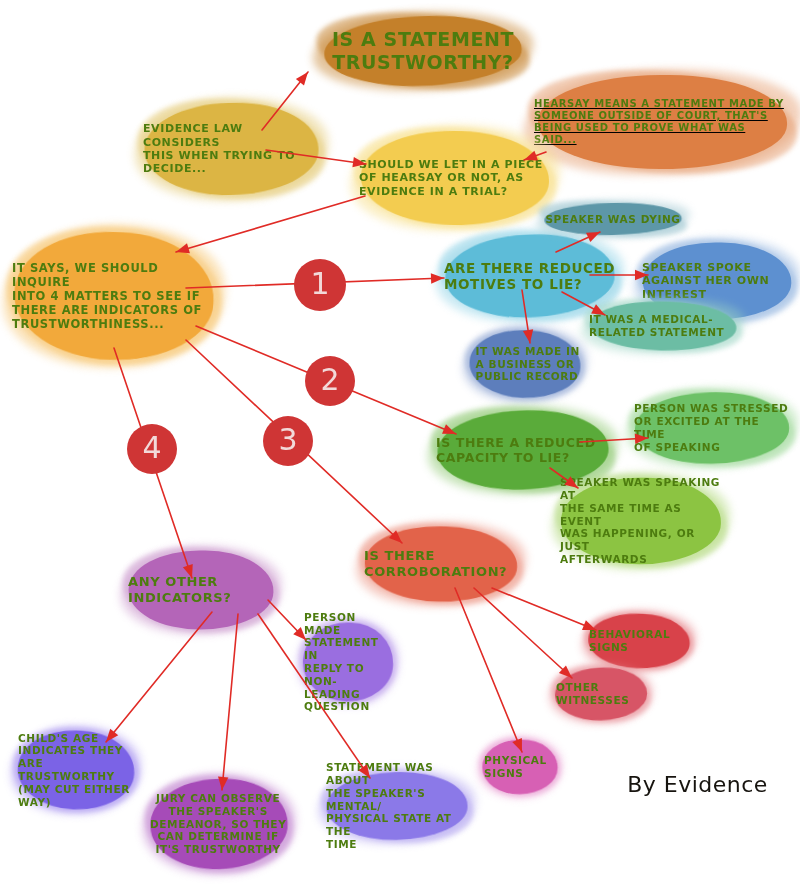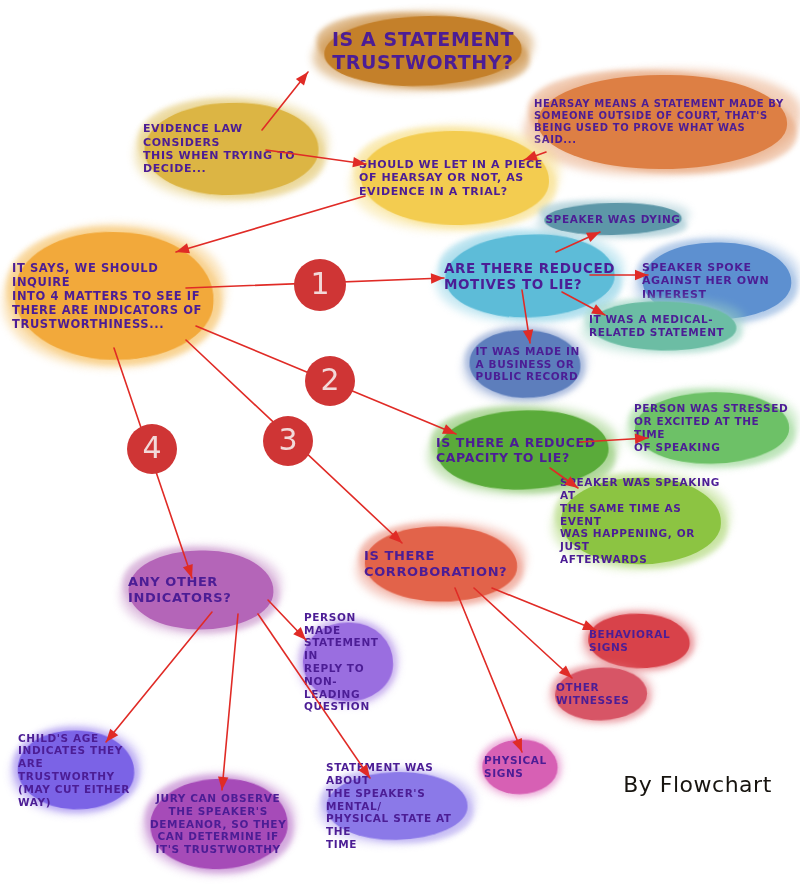--- a/index.html
+++ b/index.html
@@ -49,21 +49,21 @@
   }
   .blob.halo2 {
     transform: scale(1.02) rotate(5deg);
     opacity: 0.5;
     filter: blur(2.5px);
     border-radius: 52% 47% 53% 48% / 47% 52% 48% 53%;
   }
   .btext {
     position: relative;
     z-index: 3;
-    color: #4c1d95;
+    color: #4d7c0f;
     letter-spacing: 0.6px;
     line-height: 1.22;
     font-weight: 600;
     text-transform: uppercase;
     padding: 0 4px;
     white-space: pre-line;
   }
   .num-circle {
     position: absolute;
     border-radius: 50%;
@@ -193,21 +193,21 @@
 Trustworthy?</div>
       </div>
       <div class="bubble" style="left: 103px; top: 100px; width: 185px; height: 98px; justify-content: flex-start; margin-left: 36px;">
         <div class="blob halo" style="background: rgb(227, 200, 113);"></div>
         <div class="blob halo2" style="background: rgb(227, 200, 113);"></div>
         <div class="blob" style="background: rgb(220, 181, 68); transform: scale(0.94) rotate(-1deg);"></div>
         <div class="btext" style="font-size: 11px; text-align: left;">Evidence law considers
 this when trying to
 decide...</div>
       </div>
-      <div class="bubble" style="left: 530px; top: 72px; width: 265px; height: 100px; justify-content: flex-end;">
+      <div class="bubble" style="left: 530px; top: 72px; width: 265px; height: 100px; justify-content: flex-end; text-decoration: underline;">
         <div class="blob halo" style="background: rgb(228, 154, 107);"></div>
         <div class="blob halo2" style="background: rgb(228, 154, 107);"></div>
         <div class="blob" style="background: rgb(221, 127, 68); transform: scale(0.94) rotate(0deg);"></div>
         <div class="btext" style="font-size: 10px; text-align: left;">Hearsay means a statement made by
 someone outside of court, that's
 being used to prove what was said...</div>
       </div>
       <div class="bubble" style="left: 355px; top: 128px; width: 200px; height: 100px; justify-content: flex-start;">
         <div class="blob halo" style="background: rgb(247, 221, 130);"></div>
         <div class="blob halo2" style="background: rgb(247, 221, 130);"></div>
@@ -369,18 +369,18 @@
       </div>
       <div class="num-circle" style="width: 50px; height: 50px; left: 263px; top: 416px; background: rgb(207, 53, 53); color: rgb(242, 217, 217);">
         <span>3</span>
       </div>
       <div class="num-circle" style="width: 50px; height: 50px; left: 127px; top: 424px; background: rgb(207, 53, 53); color: rgb(242, 217, 217);">
         <span>4</span>
       </div>
     </div>
 
   <div id="credits" style="left: 600px; top: 748px; width: 195px;">
-    <span class="cred-line">By Flowchart</span>
+    <span class="cred-line">By Evidence</span>
     
     
   </div>
 
 </div>
 
 </body></html>

